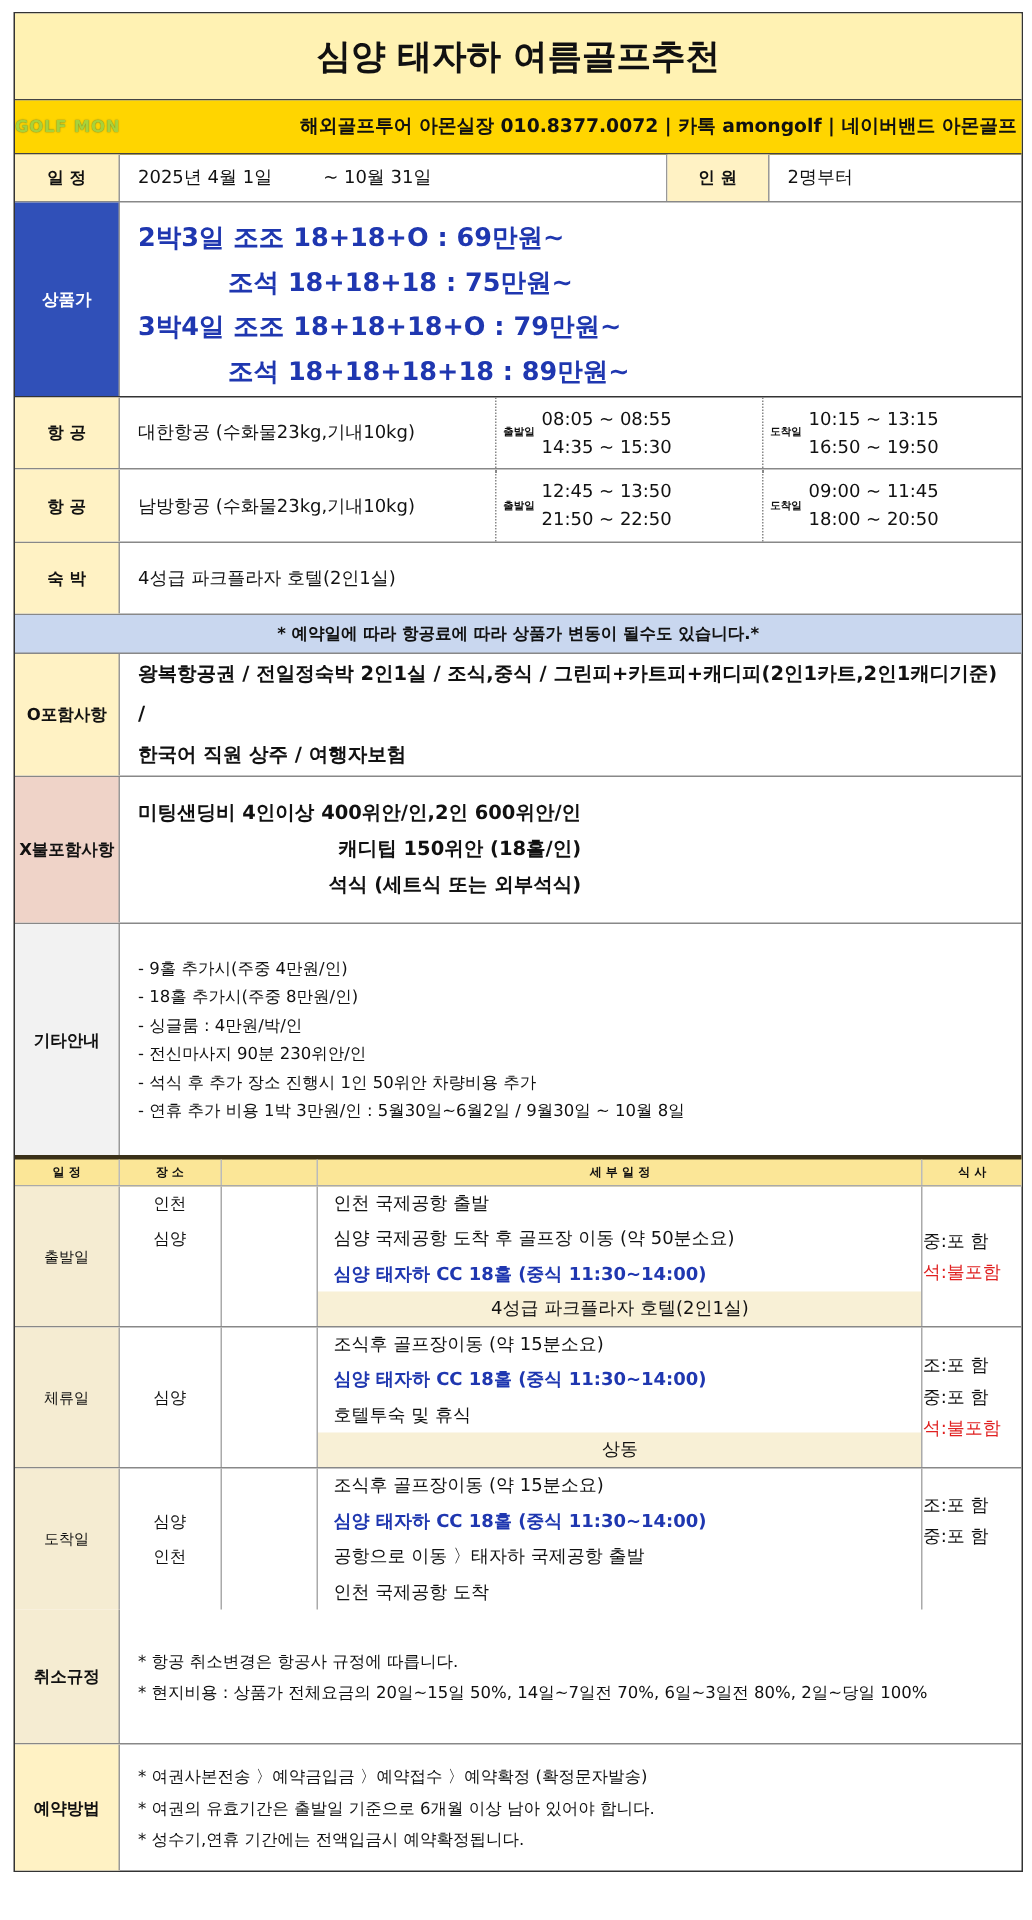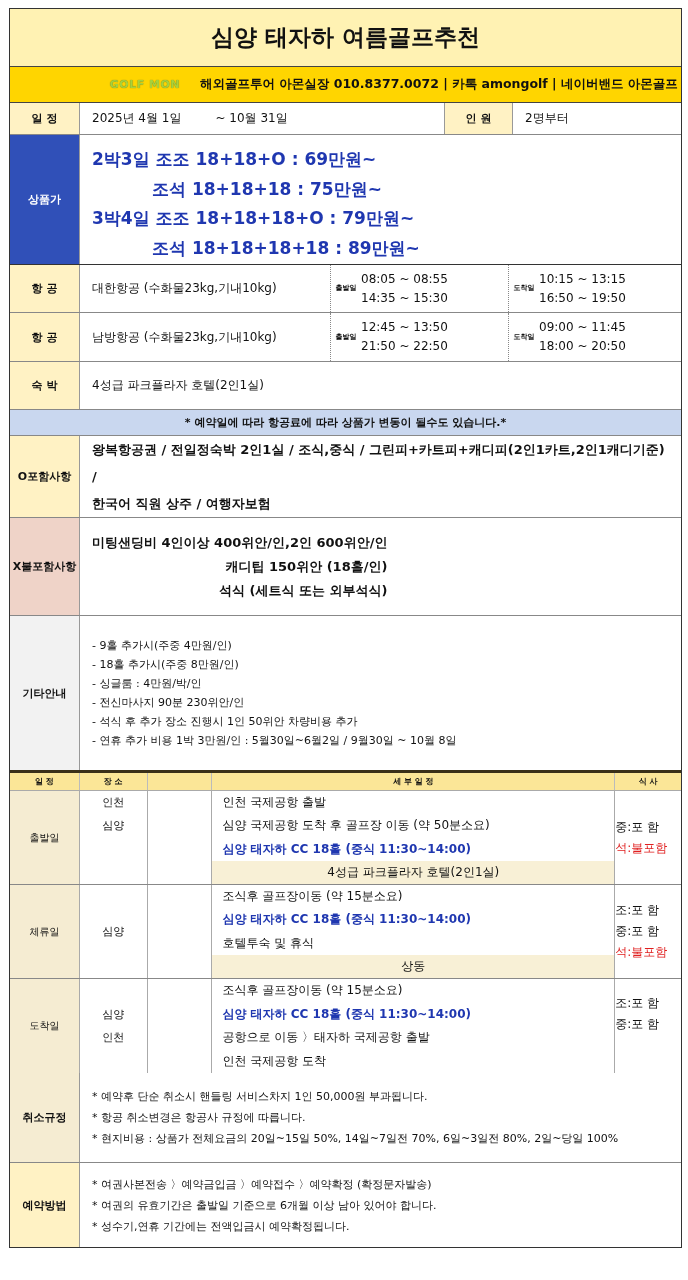--- a/index.html
+++ b/index.html
@@ -1,21 +1,21 @@
 <!DOCTYPE html>
 <html><head>
 <meta charset="utf-8">
 <style>
   * { box-sizing: border-box; margin: 0; padding: 0; }
   body { width: 688px; height: 1280px; background: #ffffff; font-family: "DejaVu Sans", "Liberation Sans", sans-serif; color: #111; overflow: hidden; }
   .page { position: absolute; left: 9px; top: 8px; width: 673px; border: 1.5px solid #333; }
   .row { display: flex; border-bottom: 1px solid #888; }
   .title { height: 58px; background: #fff2b3; display: flex; align-items: center; justify-content: center; font-size: 23px; font-weight: bold; border-bottom: 1.5px solid #444; }
   .banner { height: 36px; background: #ffd500; display: flex; align-items: center; border-bottom: 1.5px solid #444; font-size: 12.5px; font-weight: bold; }
-  .logo { width: 170px; text-align: right; font-weight: bold; font-size: 11px; color: #a8d23a; letter-spacing: 0.5px; text-shadow: 0 0 1px #556b2f; }
+  .logo { width: 170px; text-align: left; font-weight: bold; font-size: 11px; color: #a8d23a; letter-spacing: 0.5px; text-shadow: 0 0 1px #556b2f; }
   .banner-text { flex: 1; white-space: nowrap; padding-left: 20px; }
   .label { width: 70px; min-width: 70px; display: flex; align-items: center; justify-content: center; font-size: 11px; font-weight: bold; border-right: 1px solid #999; text-align: center; }
   .lab-yellow { background: #fff2c4; }
   .lab-blue { background: #3050b8; color: #fff; }
   .lab-pink { background: #efd3c8; }
   .lab-gray { background: #f2f2f2; }
   .lab-cream { background: #f5ecd2; }
   .cell { padding: 0 12px; display: flex; align-items: center; font-size: 12px; }
   .prices { padding: 10px 12px; font-size: 17px; font-weight: bold; color: #1f37b0; line-height: 29.5px; }
   .prices .indent { padding-left: 60px; }
@@ -207,21 +207,20 @@
     <div class="c5 smeal" style="border-right:none;justify-content:flex-start;padding-top:14px;">
       <div>조:포  함</div>
       <div>중:포  함</div>
     </div>
   </div>
 
 
   <div class="row" style="height:90px;">
     <div class="label lab-cream">취소규정</div>
     <div class="policy">
-      <div>* 예약후 단순 취소시 핸들링 서비스차지 1인 50,000원 부과됩니다.</div>
       <div>* 항공 취소변경은 항공사 규정에 따릅니다.</div>
       <div>* 현지비용 : 상품가 전체요금의 20일~15일 50%, 14일~7일전 70%, 6일~3일전 80%, 2일~당일 100%</div>
     </div>
   </div>
 
   <div class="row" style="height:84px;border-bottom:none;">
     <div class="label lab-yellow">예약방법</div>
     <div class="policy">
       <div>* 여권사본전송 〉예약금입금 〉예약접수 〉예약확정 (확정문자발송)</div>
       <div>* 여권의 유효기간은 출발일 기준으로 6개월 이상 남아 있어야 합니다.</div>

